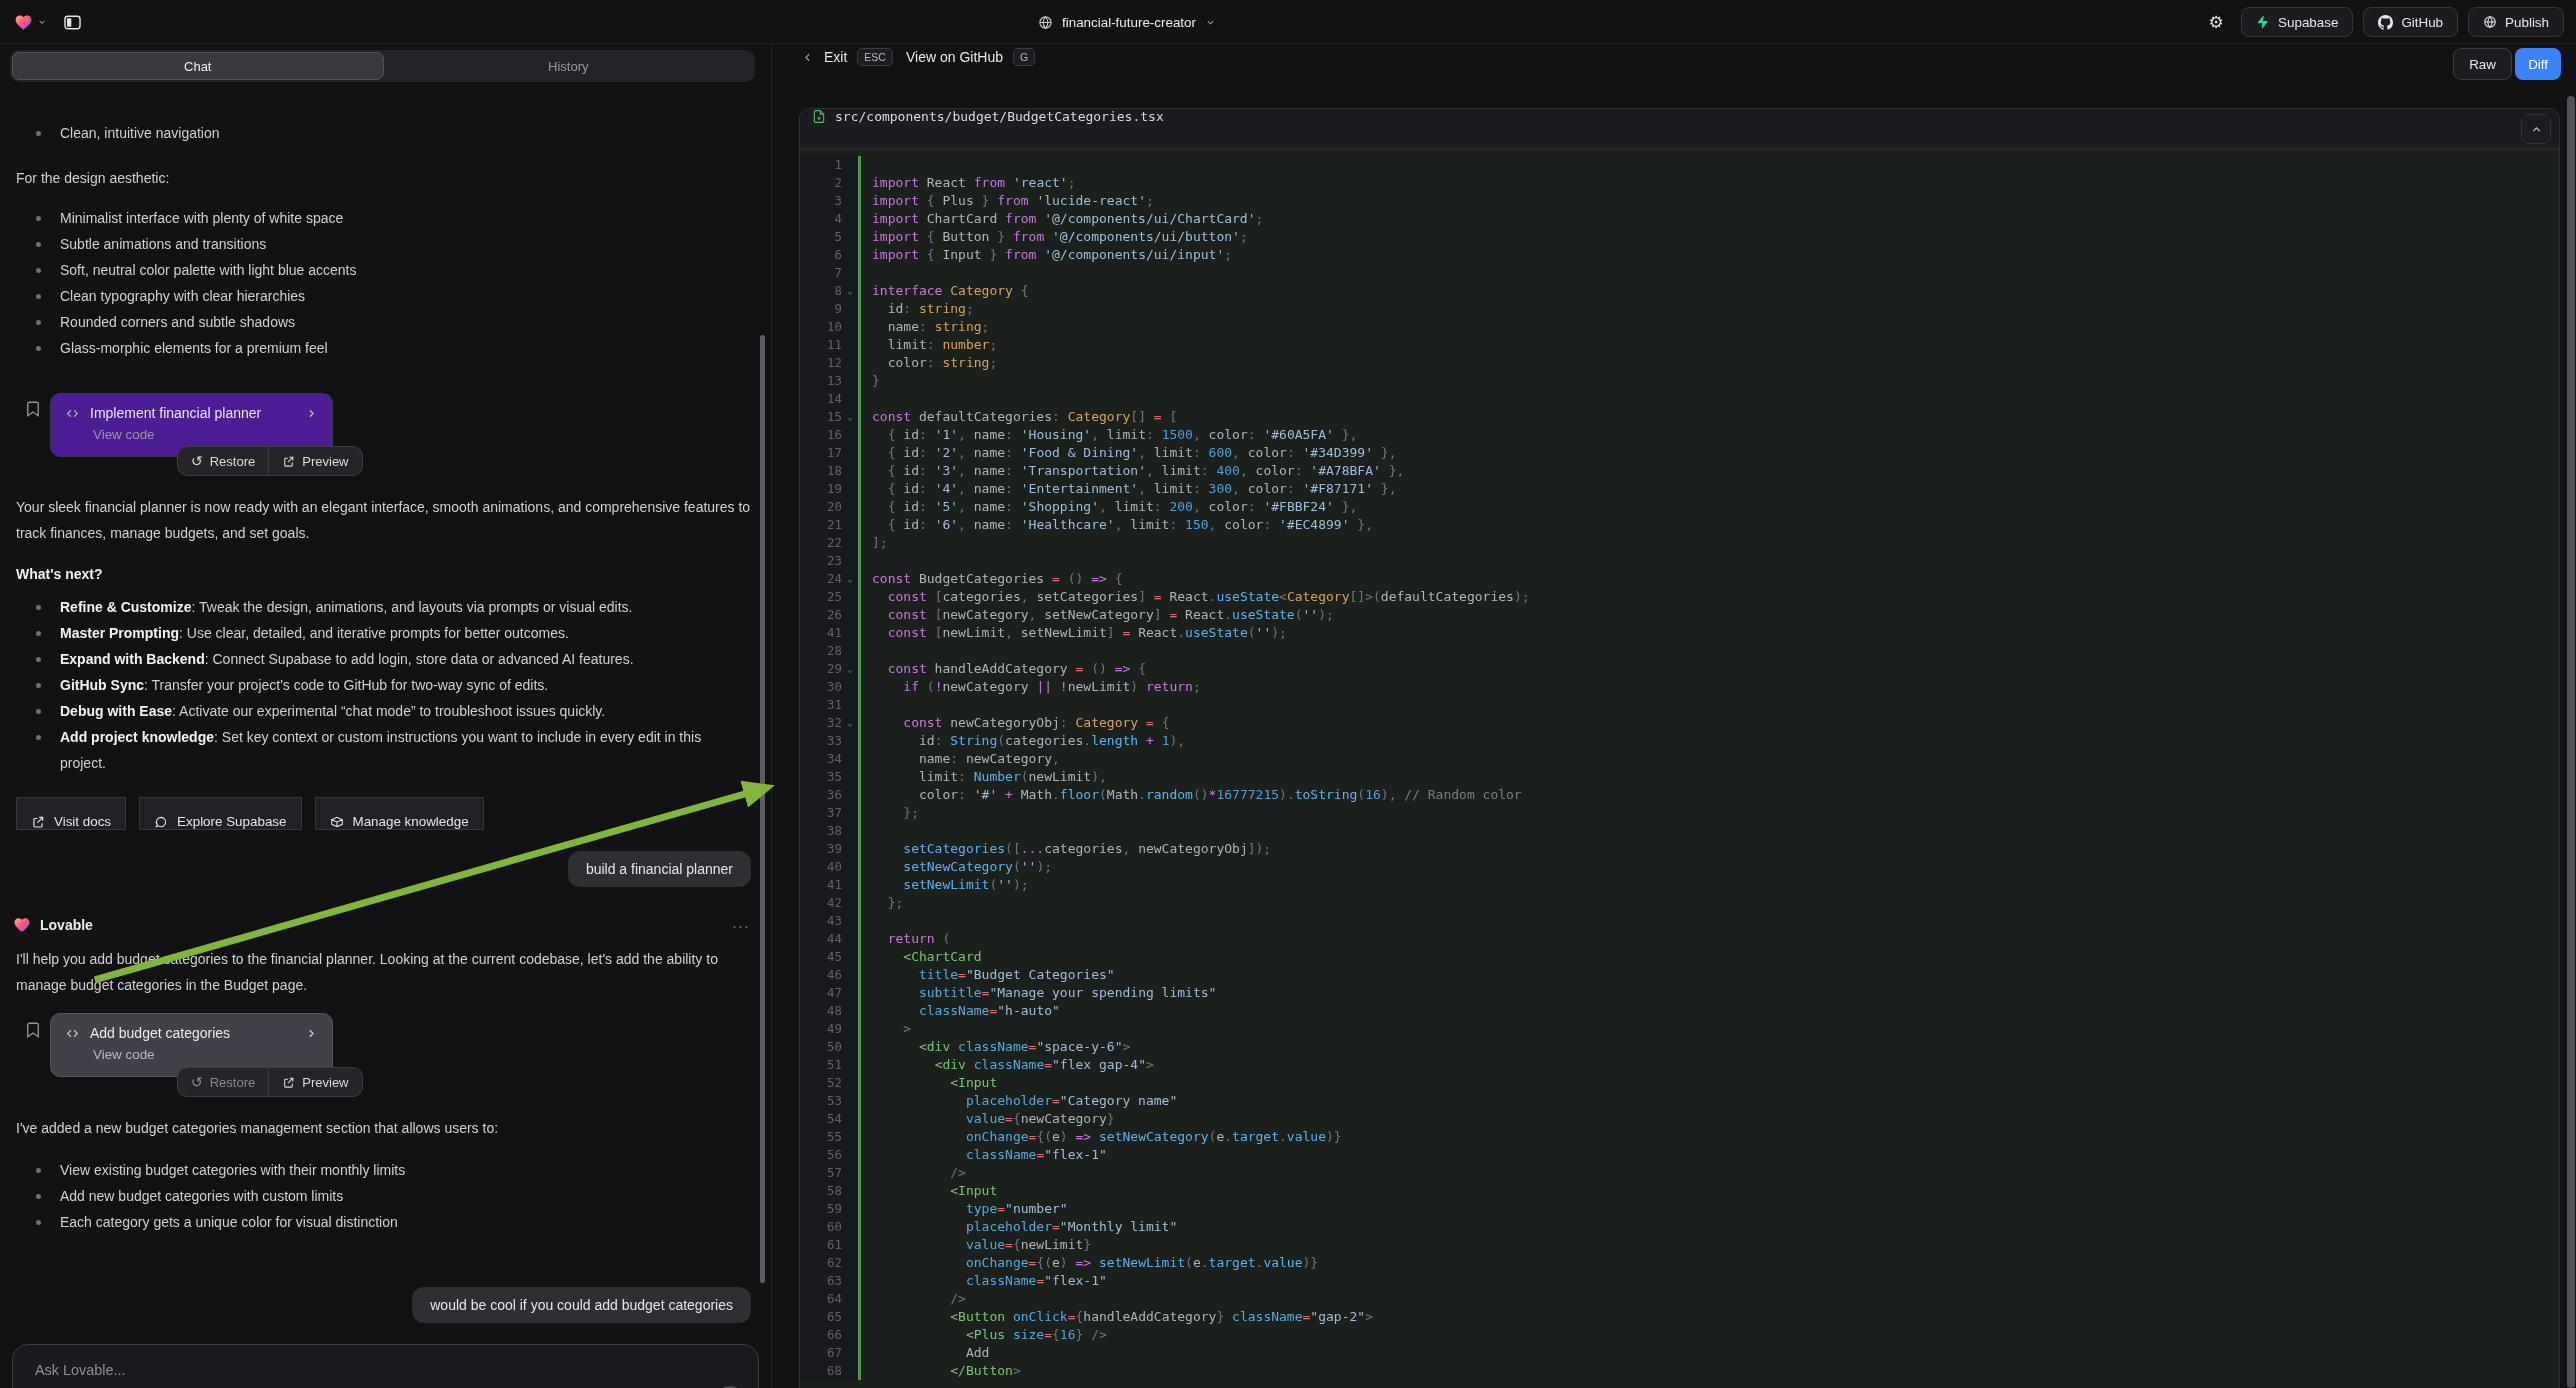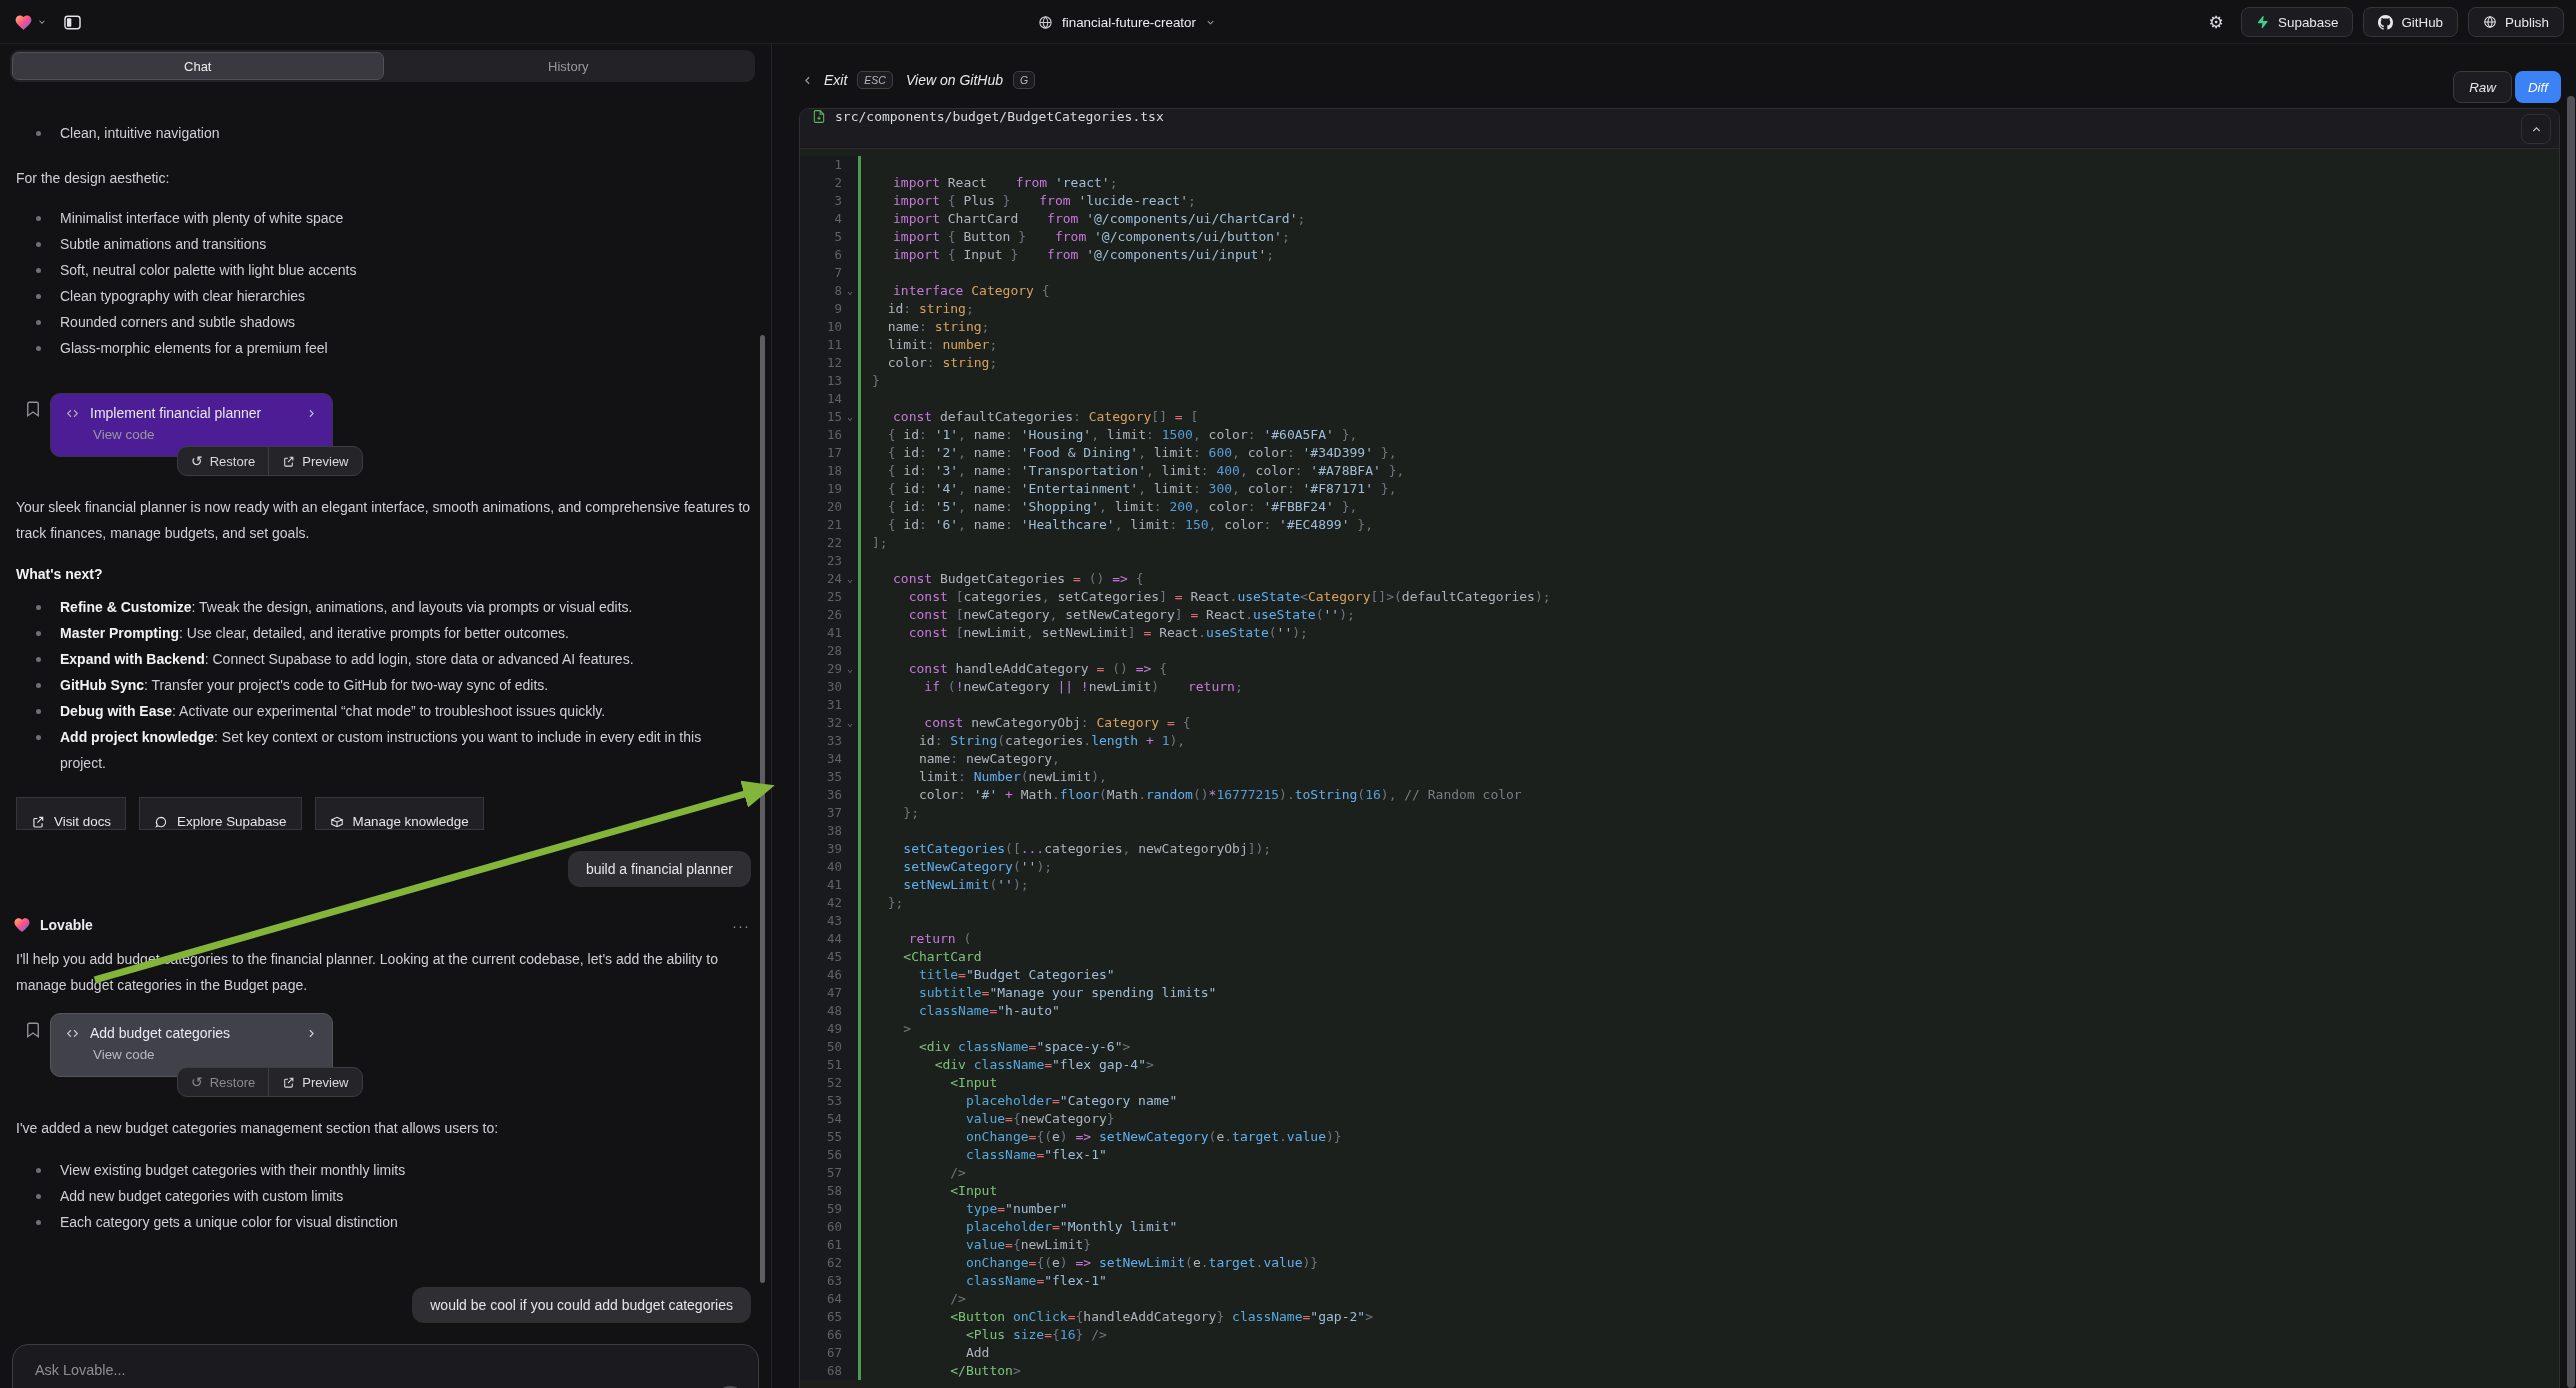--- a/index.html
+++ b/index.html
@@ -70,21 +70,21 @@
     background:#1b1b1f; border:1px solid #3d3d44; border-radius:16px; }
   #ask-placeholder { position:absolute; left:22px; top:17px; font-size:14.4px; color:#8e8e95; }
   #send-btn { position:absolute; right:13px; bottom:11px; width:30px; height:30px; border-radius:50%;
     background:#4e4e54; color:#cdcdd2; display:flex; align-items:center; justify-content:center;
     font-size:15px; cursor:pointer; }
 
   #chat-scrollbar { position:absolute; left:760px; top:291px; width:5px; height:948px;
     background:#77777d; border-radius:3px; opacity:.75; }
 
   
-  #code-toolbar { position:absolute; left:773px; top:60px; right:0; height:52px;font-style:italic; }
+  #code-toolbar { position:absolute; left:773px; top:37px; right:0; height:52px; }
   #exit-group { position:absolute; left:28px; top:11px; display:flex; align-items:center; gap:10px;
     font-size:14px; color:#e8e8ec; cursor:pointer; }
   #vog-group { position:absolute; left:133px; top:11px; display:flex; align-items:center; gap:10px;
     font-size:14px; color:#e8e8ec; cursor:pointer; }
   .kbd { border:1px solid #3d3d44; background:#1d1d21; border-radius:5px; padding:2px 6px;
     font-size:10.5px; color:#b7b7be; }
   #raw-btn { position:absolute; right:64px; top:11px; height:32px; padding:0 15px;
     display:flex; align-items:center; background:#1d1d21; border:1px solid #3a3a41;
     border-radius:8px; font-size:13.4px; color:#e9e9ee; cursor:pointer; }
   #diff-btn { position:absolute; right:15px; top:11px; height:32px; padding:0 13px;
@@ -96,21 +96,21 @@
     display:flex; gap:9px; padding:0 12px;
     font-family:"DejaVu Sans Mono", monospace; font-size:13px; color:#d7dade; }
   #collapse-btn { position:absolute; right:8px; top:5px; width:30px; height:30px;
     border:1px solid #313137; border-radius:8px; display:flex; align-items:center; justify-content:center; cursor:pointer; }
   #code-body { position:absolute; top:41px; left:0; right:0; bottom:0; padding-top:6px; }
   .code-line { display:flex; height:18px; font:13px/18px "DejaVu Sans Mono", monospace; }
   .gut { width:42px; flex:none; text-align:right; color:#5c636b; font-size:12.4px; background:#191a1d; }
   .fold { width:16px; flex:none; text-align:center; color:#6f767e; font-size:10px; background:#191a1d; cursor:pointer; }
   .gbar { width:3px; flex:none; background:#4f9a50; }
   .code-text { white-space:pre; color:#adb4bd; padding-left:11px; }
-  .c-kw  { color:#c678dd;margin-left:21px; }
+  .c-kw  { color:#c678dd; }
   .c-str { color:#9fbdd8; }
   .c-num { color:#559cd8; }
   .c-fn  { color:#61afef; }
   .c-tag { color:#7cc379; }
   .c-attr{ color:#56a9dd; }
   .c-type{ color:#d8a25e; }
   .c-cmt { color:#767d85; }
   .c-op  { color:#c678dd; }
   .c-eq  { color:#d96d75; }
   .c-pun { color:#6e7580; }

